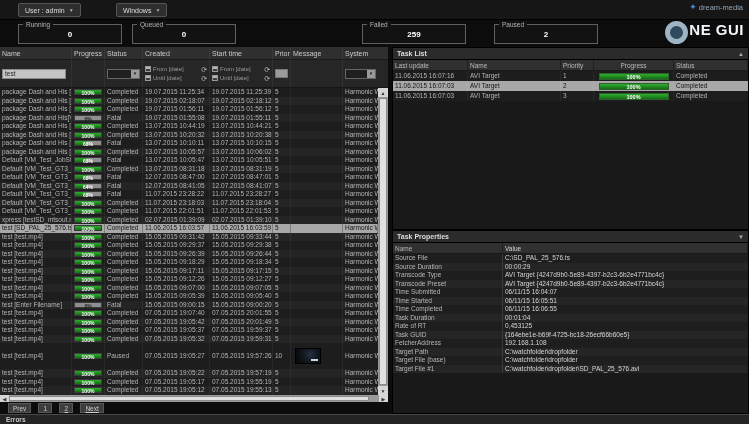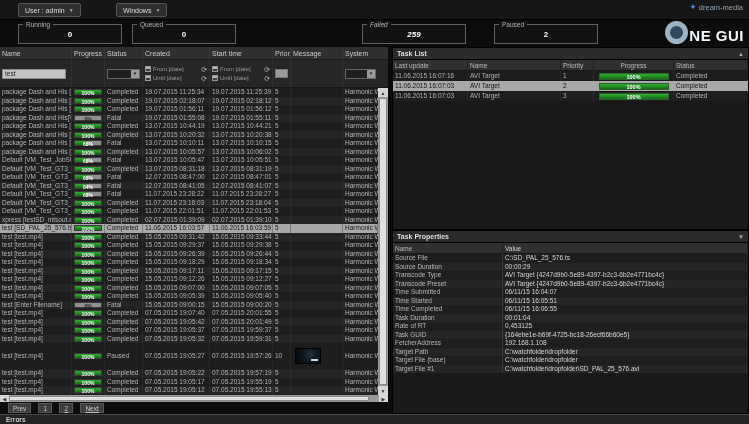--- a/index.html
+++ b/index.html
@@ -16,21 +16,21 @@
   .menu-btn .car { font-size:5px; color:#aaa; }
   #user-menu { left:18px; }
   #windows-menu { left:116px; }
   .brand { position:absolute; right:6px; top:3px; display:flex; align-items:center; gap:2px; color:#93a6b5; font-size:7.5px; }
   .brand .bicon { color:#4a86c8; font-size:9px; line-height:9px; }
   
   .counters { position:absolute; left:0; top:20px; width:749px; height:27px; }
   .counter { position:absolute; top:4px; width:104px; height:20px; border:1px solid #606060; background:#121212; }
   .counter .clabel { position:absolute; top:-4px; left:4px; background:#121212; padding:0 3px; color:#b5b5b5; font-size:6.5px; }
   .counter .cvalue { position:absolute; left:0; right:0; top:5px; text-align:center; color:#fff; font-weight:bold; font-size:8px; }
-  .onegui { position:absolute; right:5px; top:21px; display:flex; align-items:flex-end; gap:1px; }
+  .onegui { position:absolute; right:5px; top:21px; display:flex; align-items:flex-start; gap:1px; }
   .onegui .ocircle { width:23px; height:23px; border-radius:50%; border:5px solid #9db4c4; background:#31495c; }
   .onegui .otext { color:#f2f6fa; font-weight:bold; font-size:15px; letter-spacing:0.5px; }
   
   .ltable { position:absolute; left:0; top:47px; width:388px; }
   .trow { display:flex; width:378px; }
   .hrow { width:388px; height:13px; background:#2f2f2f; border-bottom:1px solid #1a1a1a; }
   .hrow .cell { color:#c9c9c9; font-size:7px; }
   .frow { width:388px; height:28px; background:#262626; border-bottom:1px solid #161616; }
   .cell { display:flex; align-items:center; padding:0 2px; overflow:hidden; white-space:nowrap;
           border-right:1px solid rgba(255,255,255,0.05); }
@@ -137,21 +137,21 @@
 <div class="counters" id="counters-host">
 
 <div class="counter" style="left: 18px;">
       <span class="clabel">Running</span>
       <span class="cvalue">0</span>
     </div>
     <div class="counter" style="left: 132px;">
       <span class="clabel">Queued</span>
       <span class="cvalue">0</span>
     </div>
-    <div class="counter" style="left: 362px; font-style: italic;">
+    <div class="counter" style="left: 362px;">
       <span class="clabel">Failed</span>
       <span class="cvalue">259</span>
     </div>
     <div class="counter" style="left: 494px;">
       <span class="clabel">Paused</span>
       <span class="cvalue">2</span>
     </div>
   </div>
 <div class="onegui">
   <span class="ocircle"></span>

